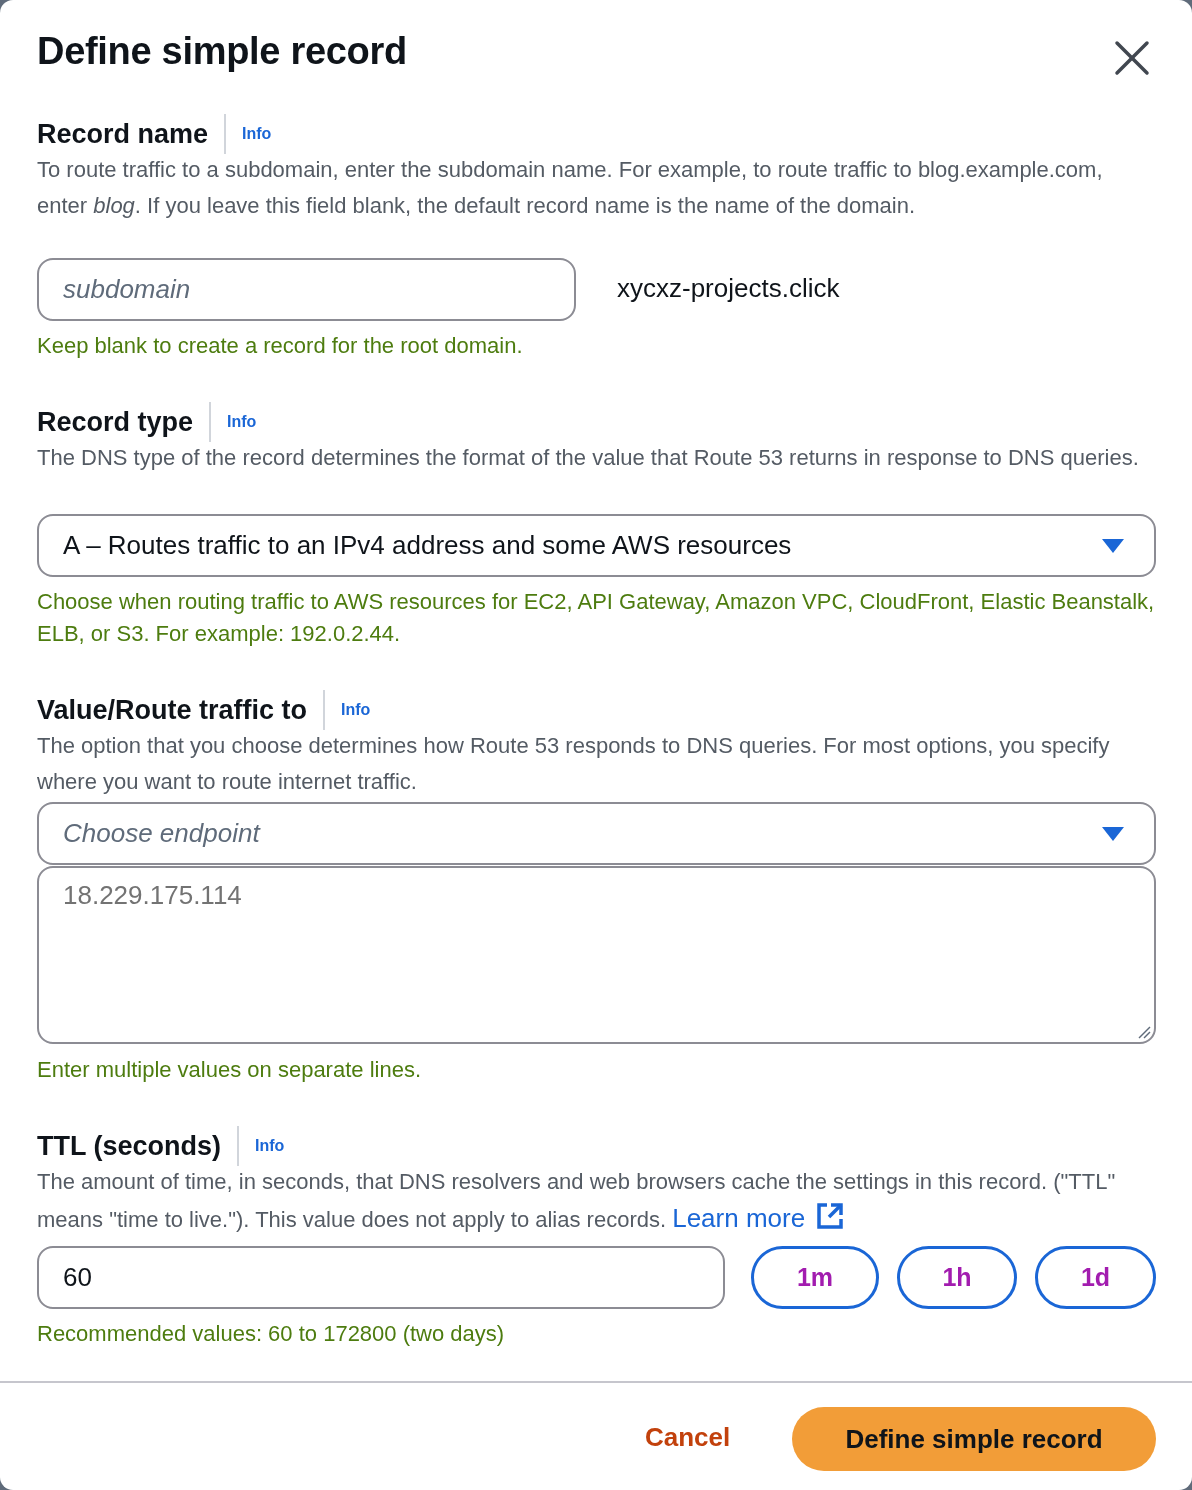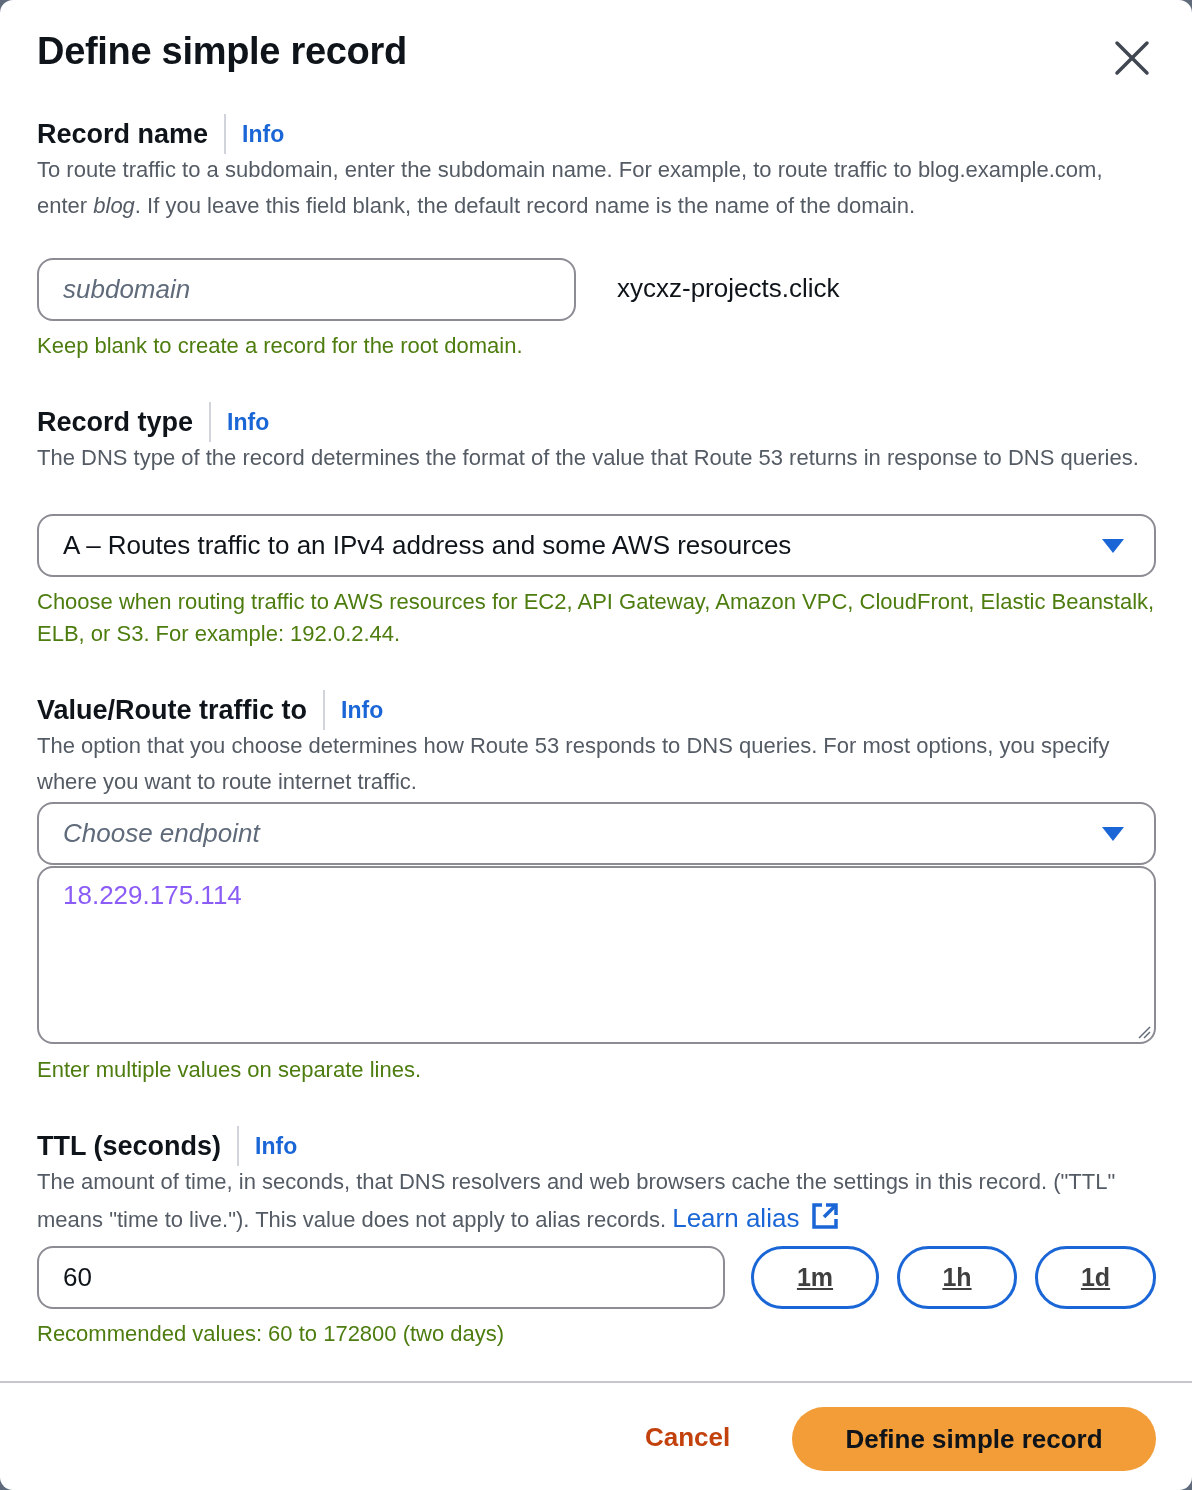--- a/index.html
+++ b/index.html
@@ -50,21 +50,21 @@
       font-weight: bold;
       color: #0f141a;
     }
     .divider-v {
       width: 2px;
       height: 40px;
       background: #d1d5db;
       margin: 0 16px 0 16px;
     }
     .info-link {
-      font-size: 23px;
+      font-size: 16px;
       font-weight: bold;
       color: #0972d3;
       color: #1a66d6;
       cursor: pointer;
     }
     .desc {
       font-size: 22px;
       line-height: 36px;
       color: #5f6b7a;
       color: #545b64;
@@ -100,43 +100,42 @@
       color: #4d7c0f;
       line-height: 32px;
     }
     .textarea {
       box-sizing: border-box;
       border: 2px solid #8c8c94;
       border-radius: 16px;
       height: 178px;
       padding: 12px 24px;
       font-size: 26px;
-      color: #8b5cf6;
+      color: #737373;
       position: relative;
     }
     .resize-grip {
       position: absolute;
       right: 2px; bottom: 2px;
       width: 16px; height: 16px;
     }
     .pill {
       position: absolute;
       box-sizing: border-box;
       height: 63px;
       border: 3px solid #1a66d6;
       border-radius: 32px;
-      color: #404040;
+      color: #a21caf;
       font-size: 25px;
       font-weight: bold;
       display: flex;
       align-items: center;
       justify-content: center;
       cursor: pointer;
       background: #fff;
-      text-decoration: underline;
     }
     .learn-more {
       color: #1a66d6;
       font-size: 26px;
       cursor: pointer;
     }
     .footer-divider {
       position: absolute;
       left: 0; right: 0;
       top: 1381px;
@@ -233,21 +232,21 @@
   </div>
   <div class="hint" style="position:absolute; left:37px; top:1054px;">Enter multiple values on separate lines.</div>
 
   <div class="field" style="top:1126px;">
     <div class="label-row">
       <span class="label">TTL (seconds)</span>
       <span class="divider-v"></span>
       <span class="info-link">Info</span>
     </div>
     <div class="desc" style="margin-top:-2px; line-height:36px;">
-      <span>The amount of time, in seconds, that DNS resolvers and web browsers cache the settings in this record. ("TTL" means "time to live."). This value does not apply to alias records. </span><span class="learn-more"><span>Learn alias</span>
+      <span>The amount of time, in seconds, that DNS resolvers and web browsers cache the settings in this record. ("TTL" means "time to live."). This value does not apply to alias records. </span><span class="learn-more"><span>Learn more</span>
         <svg width="28" height="28" viewBox="0 0 28 28" style="vertical-align:-3px; margin-left:4px;">
           <path d="M11 3 H3 V25 H25 V17" fill="none" stroke="#1a66d6" stroke-width="3.5"></path>
           <path d="M15 3 H25 V13" fill="none" stroke="#1a66d6" stroke-width="3.5"></path>
           <line x1="25" y1="3" x2="13" y2="15" stroke="#1a66d6" stroke-width="3.5"></line>
         </svg>
       </span>
     </div>
   </div>
 
   <div class="input" style="position:absolute; left:37px; top:1246px; width:688px;">

